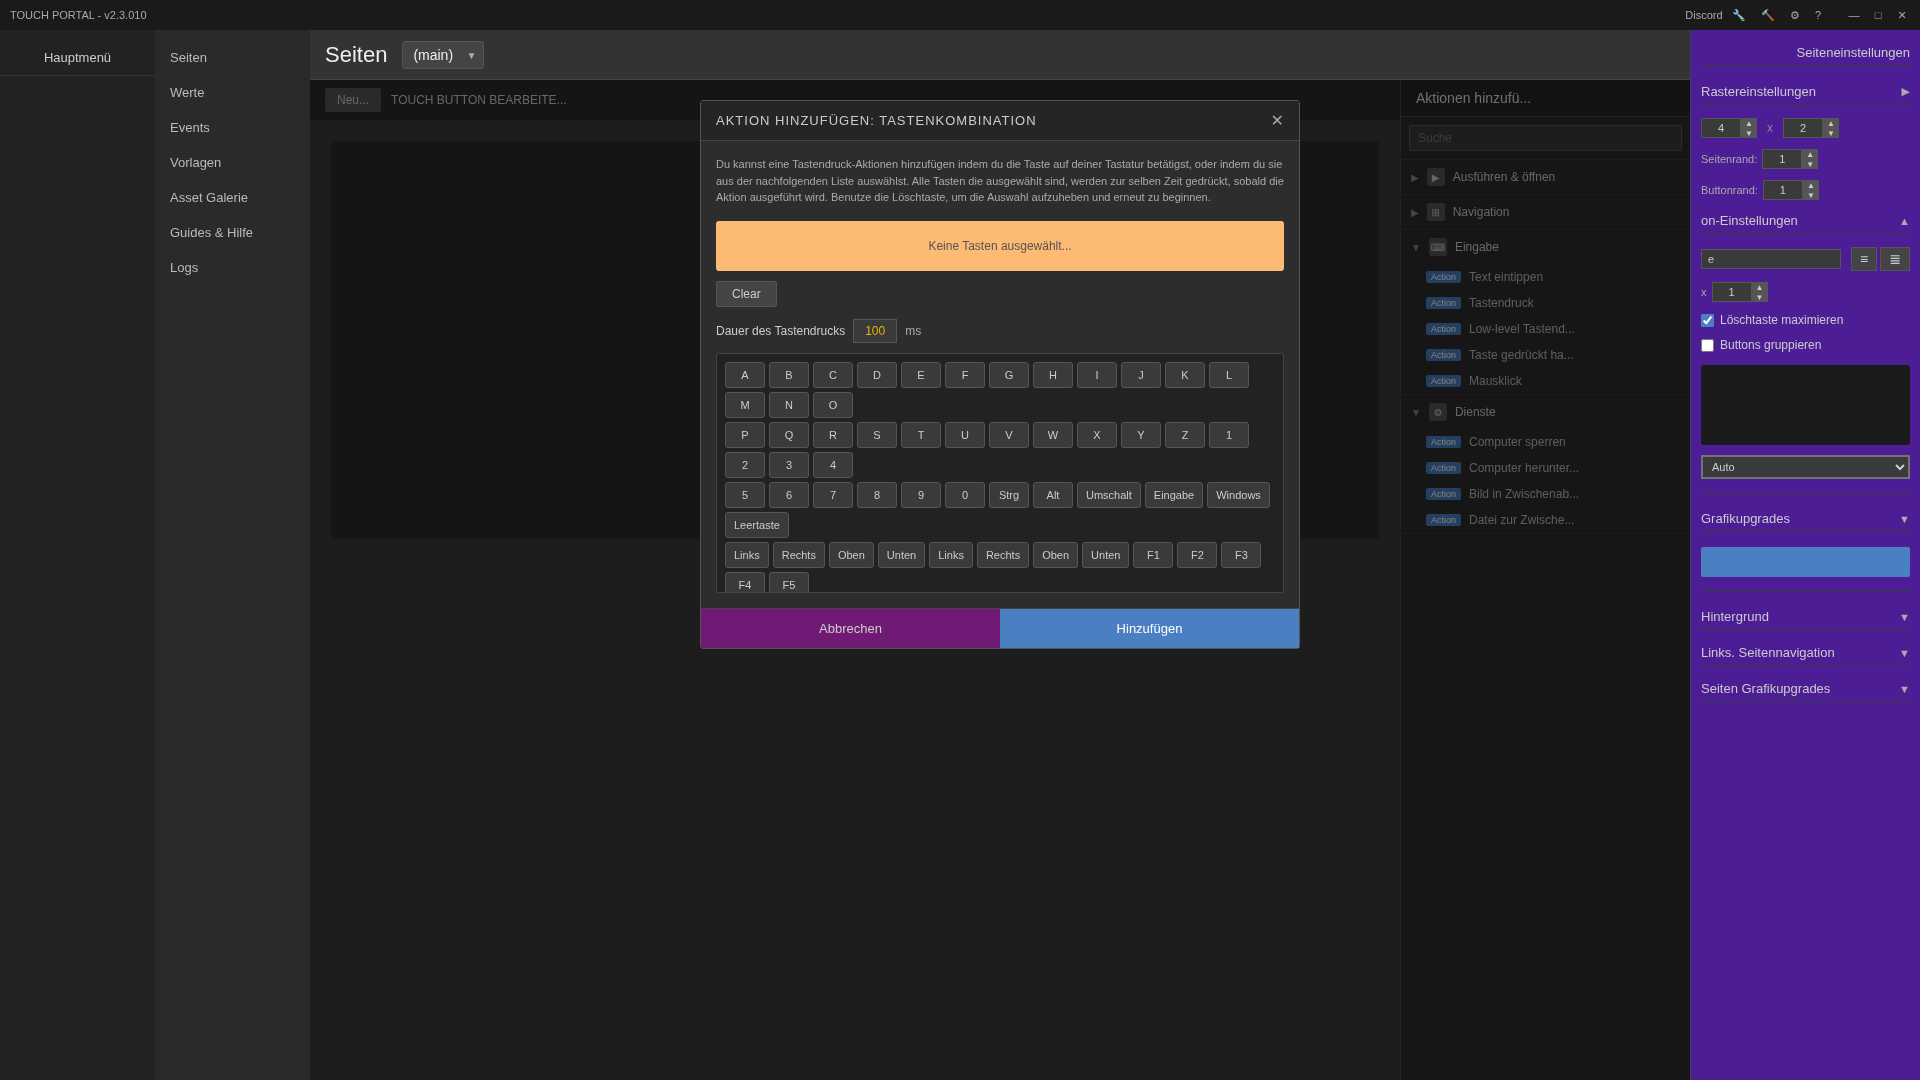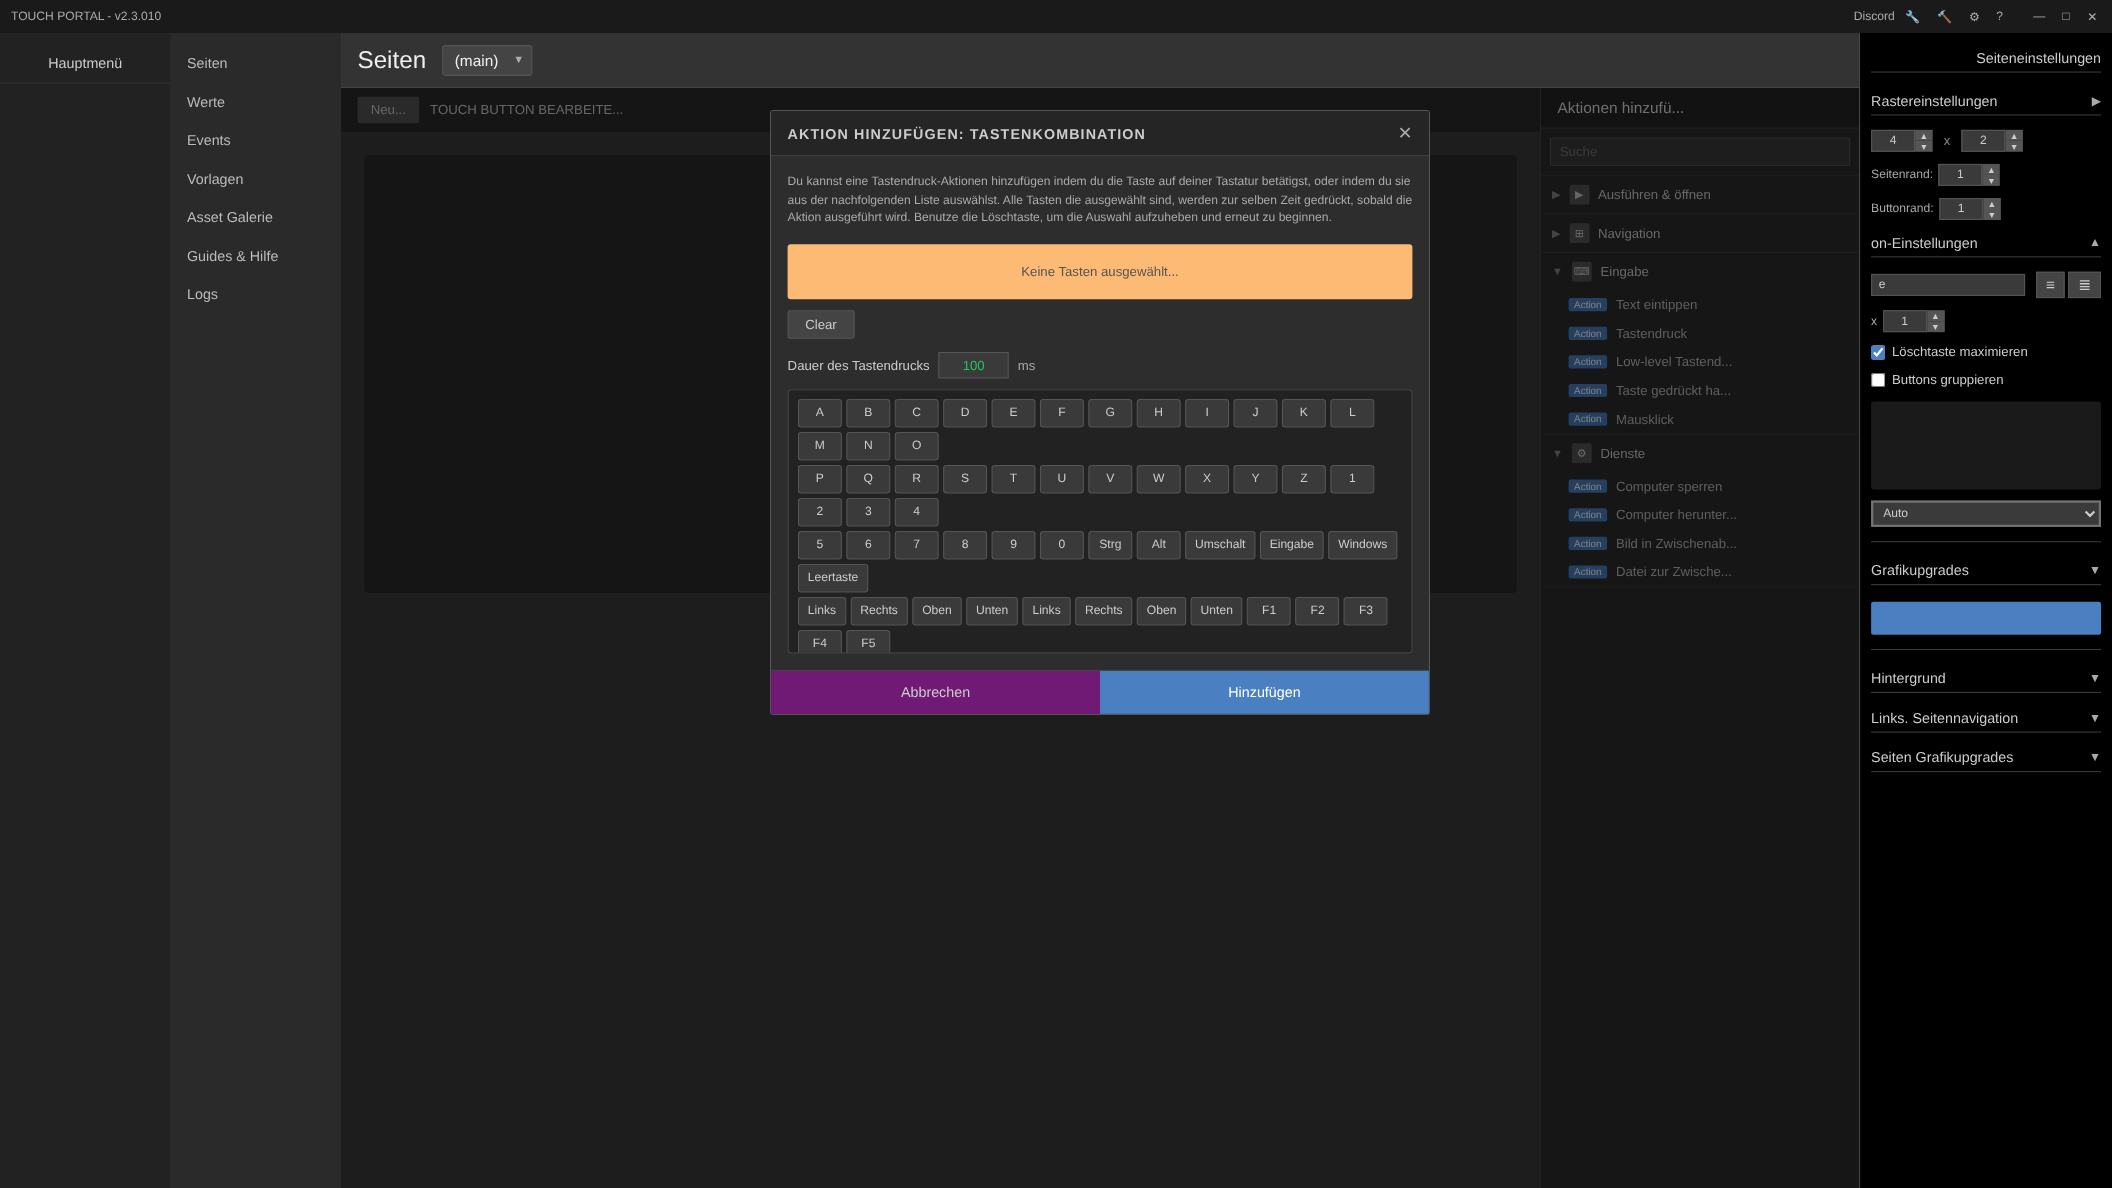--- a/index.html
+++ b/index.html
@@ -48,49 +48,49 @@
     .search-box { padding: 8px; border-bottom: 1px solid #3a3a3a; }
     .search-input { width: 100%; background: #3a3a3a; border: 1px solid #555; color: #ccc; padding: 5px 8px; font-size: 12px; border-radius: 2px; }
     .action-group { border-bottom: 1px solid #3a3a3a; }
     .action-group-header { display: flex; align-items: center; gap: 8px; padding: 8px 10px; cursor: pointer; color: #ccc; }
     .action-group-header .arrow { color: #888; font-size: 10px; }
     .action-group-icon { width: 18px; height: 18px; background: #555; border-radius: 2px; display: flex; align-items: center; justify-content: center; font-size: 10px; }
     .action-item { display: flex; align-items: center; gap: 8px; padding: 6px 10px 6px 25px; cursor: pointer; color: #bbb; }
     .action-badge { background: #4a7fc1; color: white; font-size: 9px; padding: 1px 5px; border-radius: 2px; }
 
     
-    .right-sidebar { width: 230px; background: #000000; border-left: 1px solid #444; padding: 10px; display: flex; flex-direction: column; gap: 5px; }
+    .right-sidebar { width: 230px; background: #4c1d95; border-left: 1px solid #444; padding: 10px; display: flex; flex-direction: column; gap: 5px; }
     .right-section-title { color: #ccc; font-size: 13px; display: flex; justify-content: space-between; align-items: center; padding: 5px 0; border-bottom: 1px solid #3a3a3a; margin-bottom: 5px; }
     .right-label { color: #aaa; font-size: 11px; display: flex; align-items: center; gap: 5px; }
     .x-label { color: #888; margin: 0 5px; }
     .right-row { display: flex; align-items: center; gap: 5px; margin: 3px 0; }
     .spin-input { display: flex; align-items: center; }
     .spin-input input { background: #3a3a3a; border: 1px solid #555; color: #ccc; padding: 3px 5px; font-size: 11px; width: 40px; text-align: center; }
     .spin-btns { display: flex; flex-direction: column; }
     .spin-btn { background: #555; border: none; color: #ccc; width: 16px; height: 10px; font-size: 8px; cursor: pointer; display: flex; align-items: center; justify-content: center; }
     .right-preview { background: #1a1a1a; height: 80px; margin: 5px 0; border-radius: 3px; }
     .select-dropdown { background: #3a3a3a; border: 2px solid #737373; color: #ccc; padding: 3px 5px; font-size: 11px; width: 100%; }
     .checkbox-row { display: flex; align-items: center; gap: 6px; margin: 3px 0; }
     .checkbox-row input { accent-color: #4a7fc1; }
     .align-btn { background: #444; border: 1px solid #555; color: #ccc; padding: 3px 8px; cursor: pointer; font-size: 14px; }
 
     
     .modal-overlay { position: absolute; top: 0; left: 0; right: 0; bottom: 0; background: rgba(0,0,0,0.5); display: flex; align-items: flex-start; justify-content: center; padding-top: 20px; z-index: 100; }
     .modal { background: #2d2d2d; border: 1px solid #555; width: 600px; border-radius: 3px; }
     .modal-header { background: #252525; padding: 10px 15px; display: flex; justify-content: space-between; align-items: center; border-bottom: 1px solid #444; }
-    .modal-title { color: #ccc; font-size: 13px; font-weight: bold; letter-spacing: 1px; }
+    .modal-title { color: #ccc; font-size: 13px; font-weight: normal; letter-spacing: 1px; }
     .modal-close { background: none; border: none; color: #aaa; font-size: 16px; cursor: pointer; }
     .modal-body { padding: 15px; }
     .modal-description { color: #aaa; font-size: 11px; line-height: 1.5; margin-bottom: 15px; }
     .key-display { background: #fdba74; border: 4px solid #fdba74; min-height: 50px; margin-bottom: 10px; border-radius: 3px; display: flex; align-items: center; justify-content: center; }
     .key-display-placeholder { color: #555; font-size: 12px; }
     .clear-btn { background: #444; border: 1px solid #555; color: #ccc; padding: 5px 15px; cursor: pointer; font-size: 12px; border-radius: 2px; margin-bottom: 12px; }
     .duration-row { display: flex; align-items: center; gap: 8px; margin-bottom: 10px; }
     .duration-label { color: #ccc; font-size: 12px; }
-    .duration-input { background: #3a3a3a; border: 1px solid #555; color: #22c55e; padding: 4px 6px; font-size: 12px; width: 64px; text-align: center; }
+    .duration-input { background: #3a3a3a; border: 1px solid #555; color: #eab308; padding: 4px 6px; font-size: 12px; width: 44px; text-align: center; }
     .duration-unit { color: #aaa; font-size: 12px; }
 
     
     .keyboard-container { background: #222; border: 1px solid #444; border-radius: 3px; padding: 8px; max-height: 240px; overflow-y: auto; }
     .keyboard-row { display: flex; gap: 4px; margin-bottom: 4px; flex-wrap: wrap; }
     .key-btn { background: #3a3a3a; border: 1px solid #555; color: #ccc; padding: 6px 8px; cursor: pointer; font-size: 11px; border-radius: 3px; min-width: 40px; text-align: center; white-space: nowrap; }
 
     
     .modal-footer { display: flex; border-top: 1px solid #444; }
     .modal-cancel { flex: 1; background: #701a75; border: none; color: #ccc; padding: 12px; cursor: pointer; font-size: 13px; }

